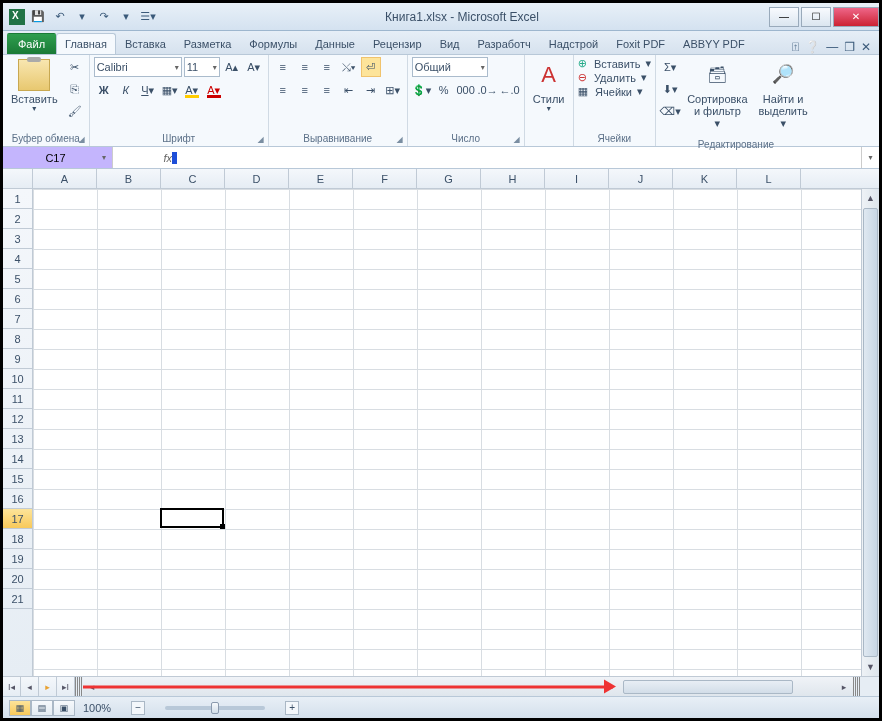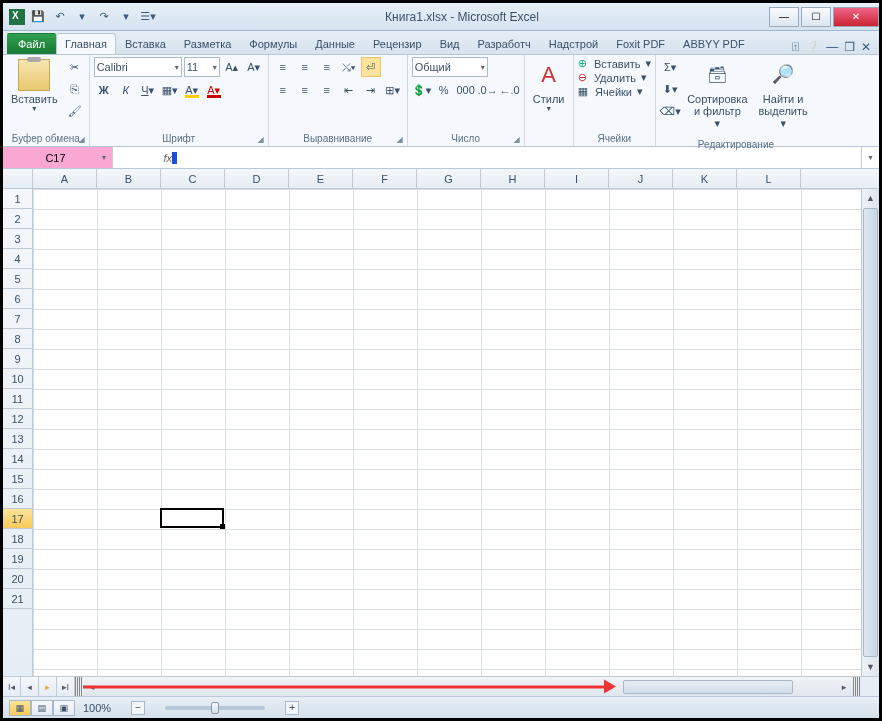--- a/index.html
+++ b/index.html
@@ -38,21 +38,21 @@
 .row { display: flex; gap: 2px; align-items: center; }
 .smbtn { width: 20px; height: 20px; display: flex; align-items: center; justify-content: center; font-size: 11px; cursor: pointer; border: 1px solid transparent; }
 .combo { height: 20px; border: 1px solid #abc; background: #fff; font-size: 11px; padding: 0 2px; display: flex; align-items: center; }
 .combo .dd { margin-left: auto; font-size: 8px; color: #666; }
 .clipboard-ico { background: linear-gradient(#f8e6b0,#e8c870); border: 1px solid #c8a850; position: relative; }
 .clipboard-ico::before { content: ""; position: absolute; top: -3px; left: 8px; width: 14px; height: 5px; background: #aaa; border-radius: 2px; }
 .styles-ico { font-size: 20px; }
 
 
 .fbar { height: 22px; display: flex; border-bottom: 1px solid #b8c8d8; font-size: 11px; }
-.namebox { width: 110px; border-right: 1px solid #ccc; display: flex; align-items: center; padding: 0 6px; background: #f9a8d4; }
+.namebox { width: 110px; border-right: 1px solid #ccc; display: flex; align-items: center; padding: 0 6px; background: #c4b5fd; }
 .namebox .v { flex: 1; text-align: center; }
 .namebox .dd { font-size: 8px; color: #666; cursor: pointer; }
 .fbar .fxarea { flex: 1; display: flex; align-items: center; background: #fff; }
 .fbar .fx { width: 64px; display: flex; justify-content: flex-end; padding-right: 0; font-style: italic; color: #666; border-right: 5px solid #1d4ed8; }
 .fbar .expand { width: 18px; border-left: 1px solid #ccc; display: flex; align-items: center; justify-content: center; font-size: 8px; color: #666; cursor: pointer; }
 
 
 .gridwrap { flex: 1; display: flex; flex-direction: column; overflow: hidden; background: #fff; }
 .colhdrs { display: flex; height: 20px; background: linear-gradient(#f4f7fb,#e6edf4); border-bottom: 1px solid #c0cad5; }
 .corner { width: 30px; border-right: 1px solid #c0cad5; background: linear-gradient(#f4f7fb,#e6edf4); }

